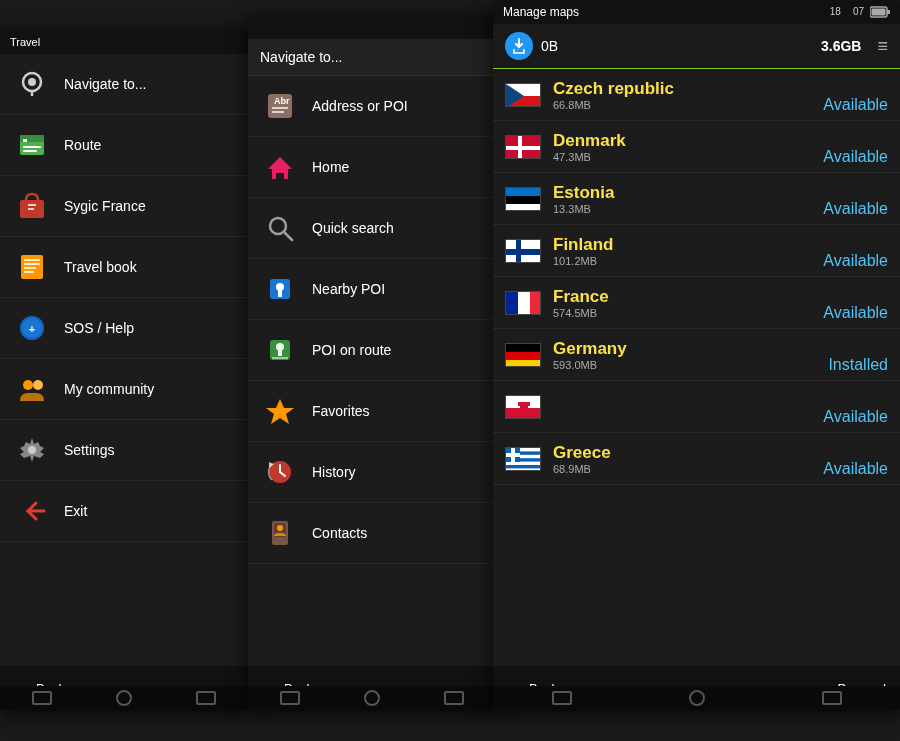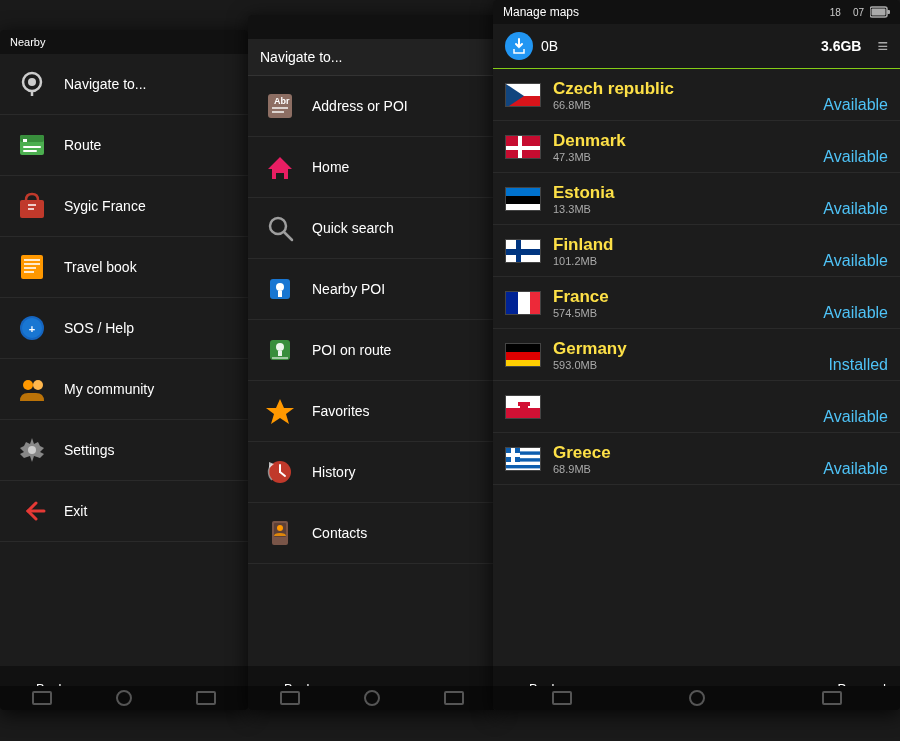--- a/index.html
+++ b/index.html
@@ -220,21 +220,21 @@
 
     .screen3 .bottom-bar {
       justify-content: space-between;
     }
   </style>
 </head>
 <body>
 
 <div class="phone-screen screen1">
   <div class="status-bar">
-    <span class="app-name">Nearby</span>
+    <span class="app-name">Travel</span>
   </div>
   <ul class="menu-list">
 
     <li class="menu-item">
       <div class="menu-icon">
         <svg width="32" height="32" viewBox="0 0 32 32">
           <circle cx="16" cy="14" r="9" fill="none" stroke="#ccc" stroke-width="2.5"></circle>
           <circle cx="16" cy="14" r="4" fill="#ccc"></circle>
           <line x1="16" y1="23" x2="16" y2="28" stroke="#ccc" stroke-width="2.5"></line>
         </svg>
@@ -441,21 +441,21 @@
     <div style="width:20px;height:14px;border:2px solid #555;border-radius:2px;"></div>
     <div style="width:16px;height:16px;border:2px solid #555;border-radius:50%;"></div>
     <div style="width:20px;height:14px;border:2px solid #555;border-radius:2px;"></div>
   </div>
 </div>
 
 <div class="phone-screen screen3">
 
   <div style="height:24px;background:#111;display:flex;align-items:center;padding:0 10px;justify-content:space-between;">
     <span style="color:#fff;font-size:12px;">Manage maps</span>
-    <div style="display:flex;align-items:center;gap:6px;">
+    <div style="display:flex;gap:6px;">
       <span style="color:#ccc;font-size:10px;">18</span>
       <span style="color:#ccc;font-size:10px;"> </span>
       <span style="color:#ccc;font-size:10px;">07</span>
       <svg width="20" height="12" viewBox="0 0 20 12">
         <rect x="0" y="1" width="17" height="10" rx="2" fill="none" stroke="#aaa" stroke-width="1.5"></rect>
         <rect x="17" y="4" width="3" height="4" rx="1" fill="#aaa"></rect>
         <rect x="1.5" y="2.5" width="14" height="7" rx="1" fill="#aaa"></rect>
       </svg>
     </div>
   </div>

